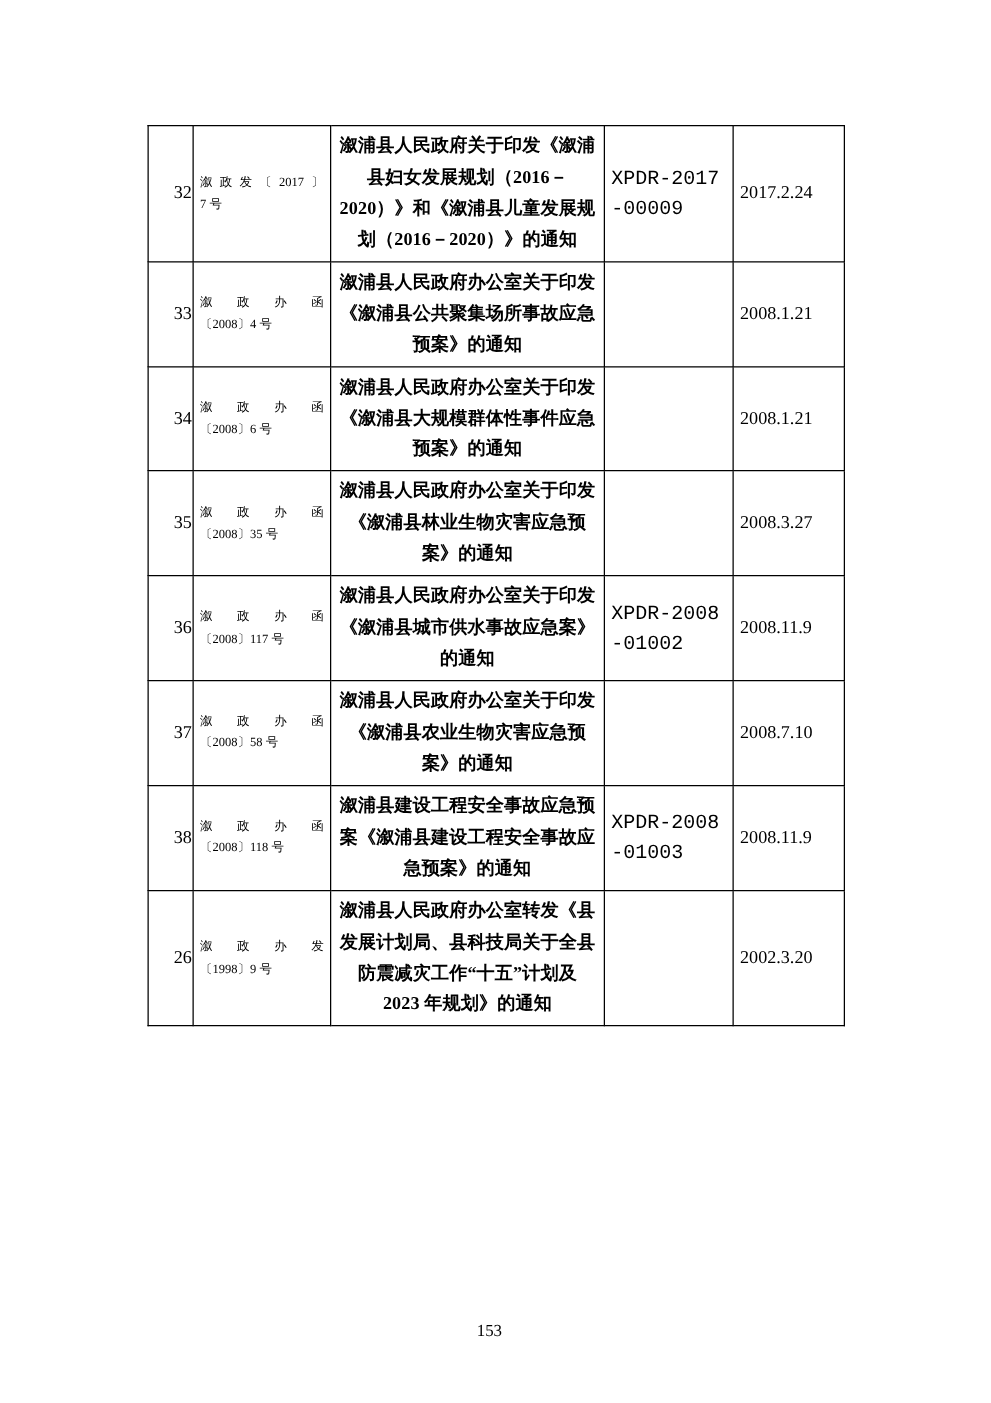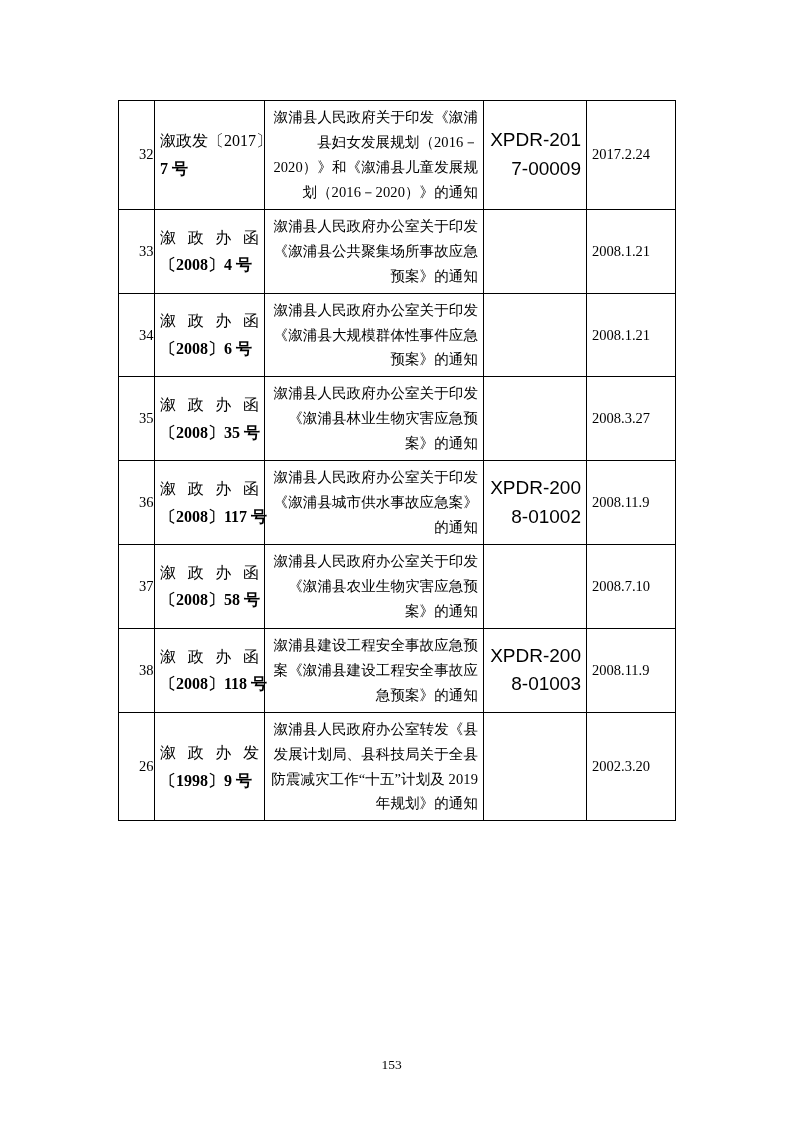--- a/index.html
+++ b/index.html
@@ -38,45 +38,45 @@
   col.c-id    { width: 103px; }
   col.c-date  { width: 89px; }
 
   td.num {
     text-align: left;
     padding-left: 20px;
     font-size: 14.5px;
   }
   td.code {
     text-align: left;
-    font-size: 16px;
+    font-size: 10px;
   }
   td.code .line-just {
     display: block;
     text-align: justify;
     text-align-last: justify;
     text-justify: inter-character;
     white-space: nowrap;
   }
   td.code .line-plain {
     display: block;
     white-space: nowrap;
+  }
+  td.title {
+    text-align: center;
+    font-size: 14.5px;
+    letter-spacing: 0.1px;
     font-weight: bold;
   }
-  td.title {
-    text-align: right;
-    font-size: 14.5px;
-    letter-spacing: 0.1px;
-  }
   td.docid {
-    text-align: right;
-    font-size: 19px;
+    text-align: left;
+    font-size: 16px;
     line-height: 1.5;
     word-break: break-all;
-    font-family: Liberation Sans, sans-serif;
+    font-family: Liberation Mono, monospace;
   }
   td.date {
     text-align: left;
     font-size: 14.5px;
   }
   .page-number {
     position: absolute;
     top: 1057px;
     left: 0;
     width: 783px;
@@ -176,21 +176,21 @@
         <td class="docid">XPDR-2008-01003</td>
         <td class="date">2008.11.9</td>
       </tr>
 
       <tr>
         <td class="num">26</td>
         <td class="code">
           <span class="line-just">溆 政 办 发</span>
           <span class="line-plain">〔1998〕9 号</span>
         </td>
-        <td class="title">溆浦县人民政府办公室转发《县发展计划局、县科技局关于全县防震减灾工作“十五”计划及 2019 年规划》的通知</td>
+        <td class="title">溆浦县人民政府办公室转发《县发展计划局、县科技局关于全县防震减灾工作“十五”计划及 2023 年规划》的通知</td>
         <td class="docid"></td>
         <td class="date">2002.3.20</td>
       </tr>
 
     </tbody>
   </table>
 
   <div class="page-number">153</div>
 
 </div>

